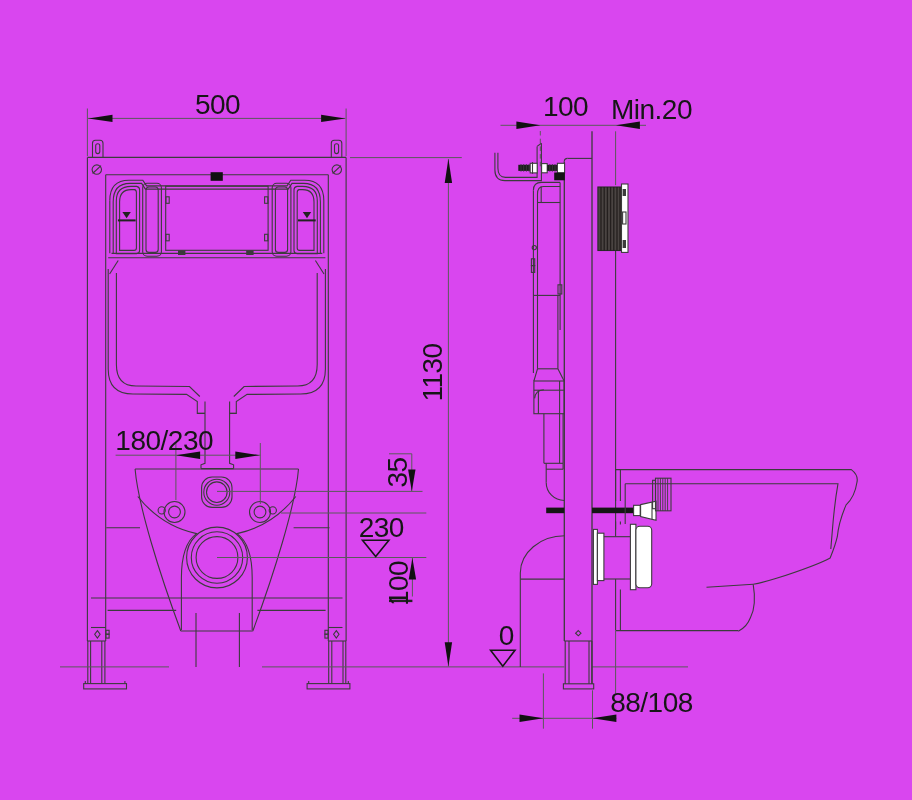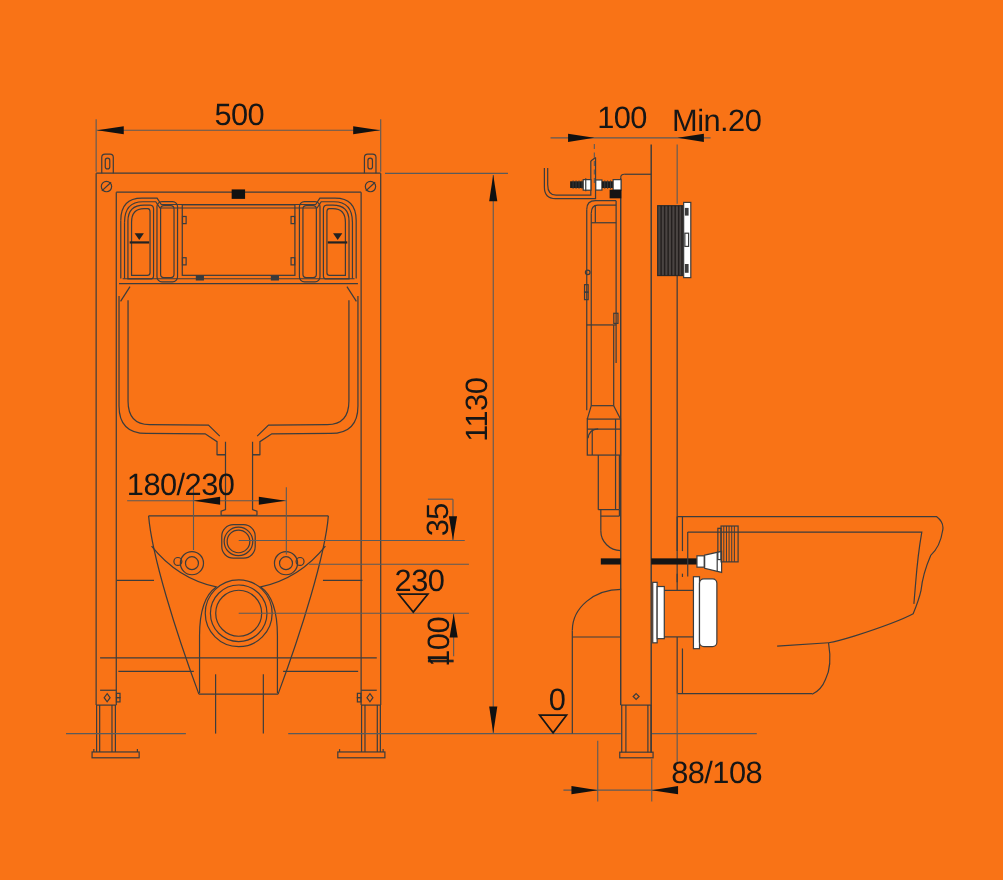--- a/index.html
+++ b/index.html
@@ -1,16 +1,16 @@
 <!DOCTYPE html>
 <html><head>
 <meta charset="utf-8">
 <style>
   html,body{margin:0;padding:0;background:#ffffff;}
-  #page{width:912px;height:800px;position:relative;background:#f97316;overflow:hidden;}
+  #page{width:912px;height:800px;position:relative;background:#d946ef;overflow:hidden;}
   svg{position:absolute;top:0;left:0;}
   text{font-family:"Liberation Sans",sans-serif;fill:#161616;}
 </style>
 </head>
 <body>
 <div id="page">
 <svg width="912" height="800" viewBox="0 0 912 800" fill="none" stroke-linecap="butt" stroke-linejoin="miter">
 <g stroke="#3c3c3c" stroke-width="1.1">
 
 <g>

